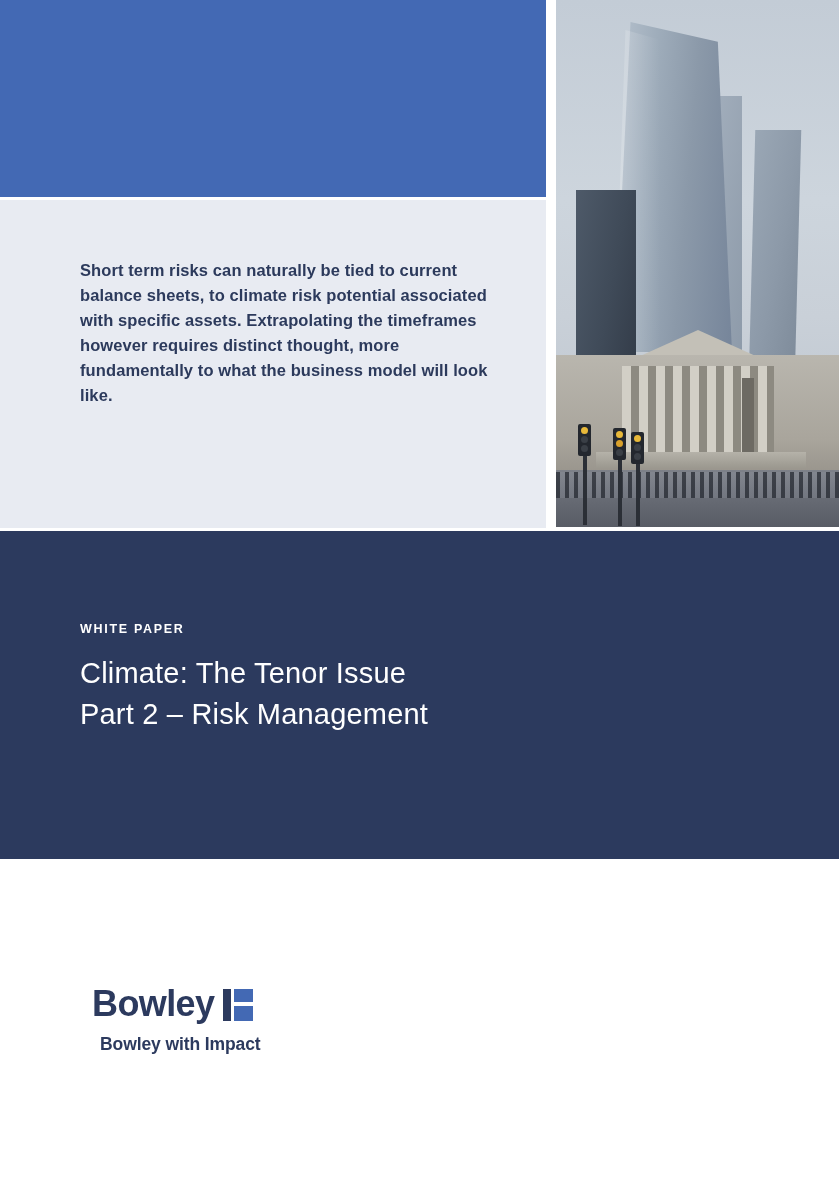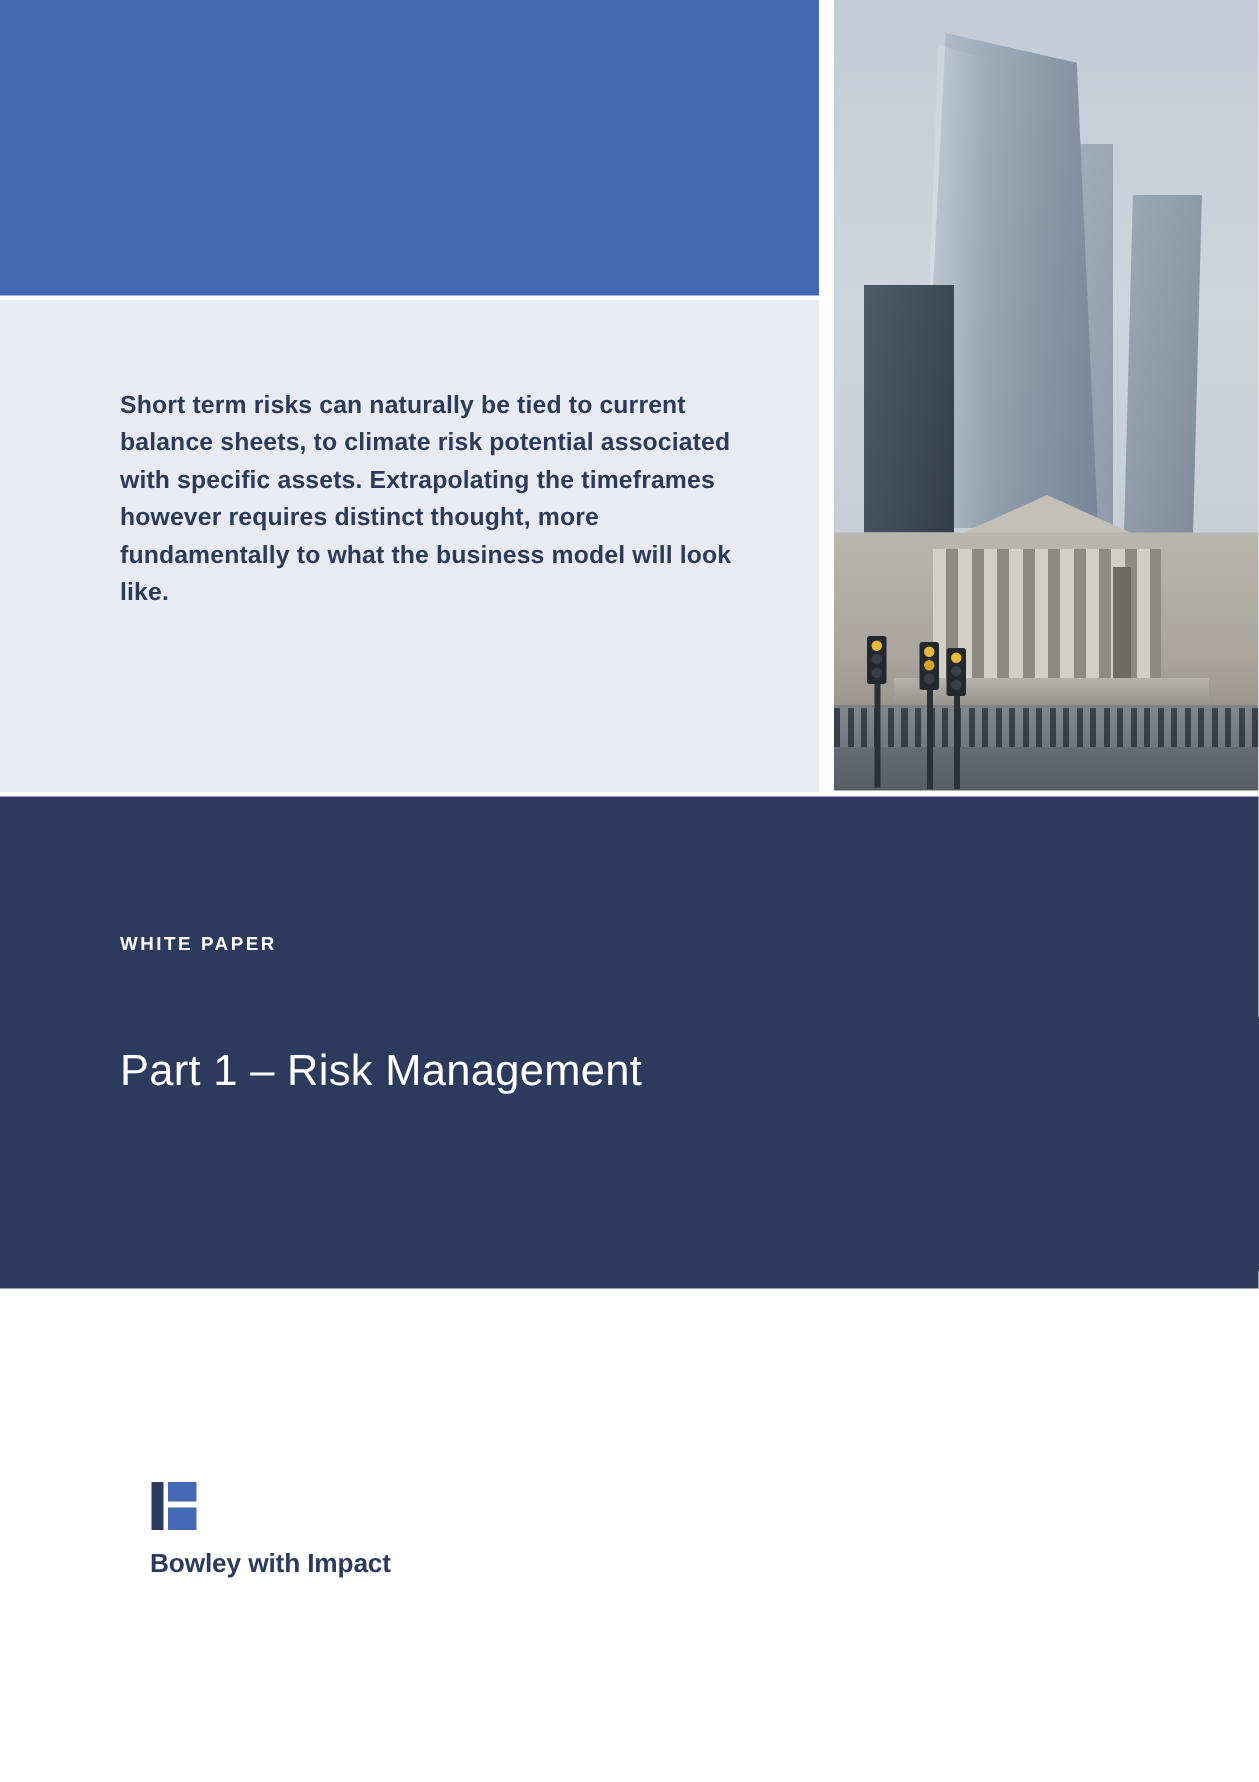--- a/index.html
+++ b/index.html
@@ -320,25 +320,27 @@
     <div class="traffic-pole" style="left:80px; top:440px; width:4px; height:86px;"></div>
     <div class="traffic-head" style="left:75px; top:432px;">
       <div class="lamp" style="left:3px; top:3px; background:#e8b93a;"></div>
       <div class="lamp" style="left:3px; top:12px; background:#3a3f46;"></div>
       <div class="lamp" style="left:3px; top:21px; background:#3a3f46;"></div>
     </div>
   </div>
 
   <div class="title-band">
     <div class="eyebrow">WHITE PAPER</div>
-    <div class="title-line title-line-2">Part 1 – Risk Management</div>
+    <div class="title-line title-line-1">Climate: The Tenor Issue</div>
+    <div class="title-line title-line-2">Part 2 – Risk Management</div>
   </div>
 
   <div class="logo-wrap">
     <div class="logo-row">
+      <div class="logo-word">Bowley</div>
       <div class="logo-mark">
         <div class="bar-left"></div>
         <div class="bar-tr"></div>
         <div class="bar-br"></div>
       </div>
     </div>
     <div class="logo-tagline">Bowley with Impact</div>
   </div>
 
 </div>

